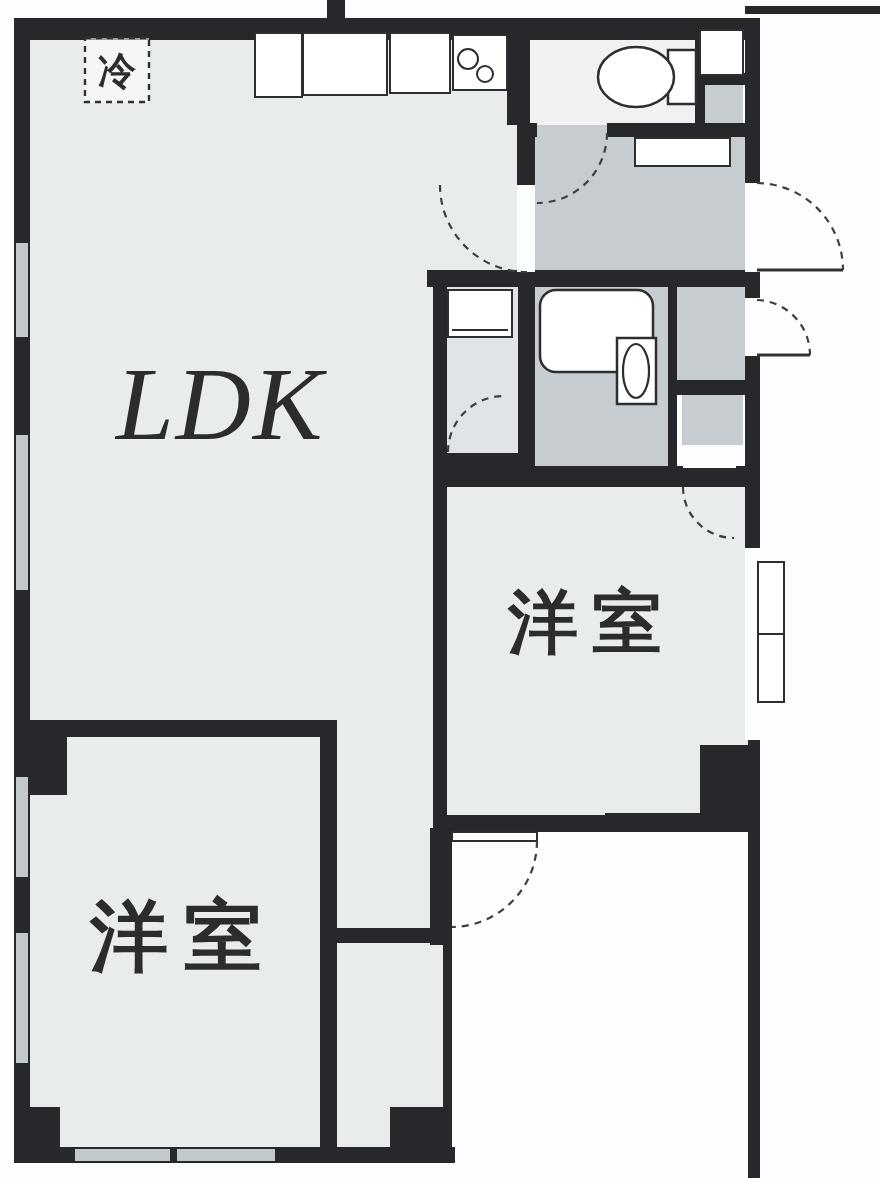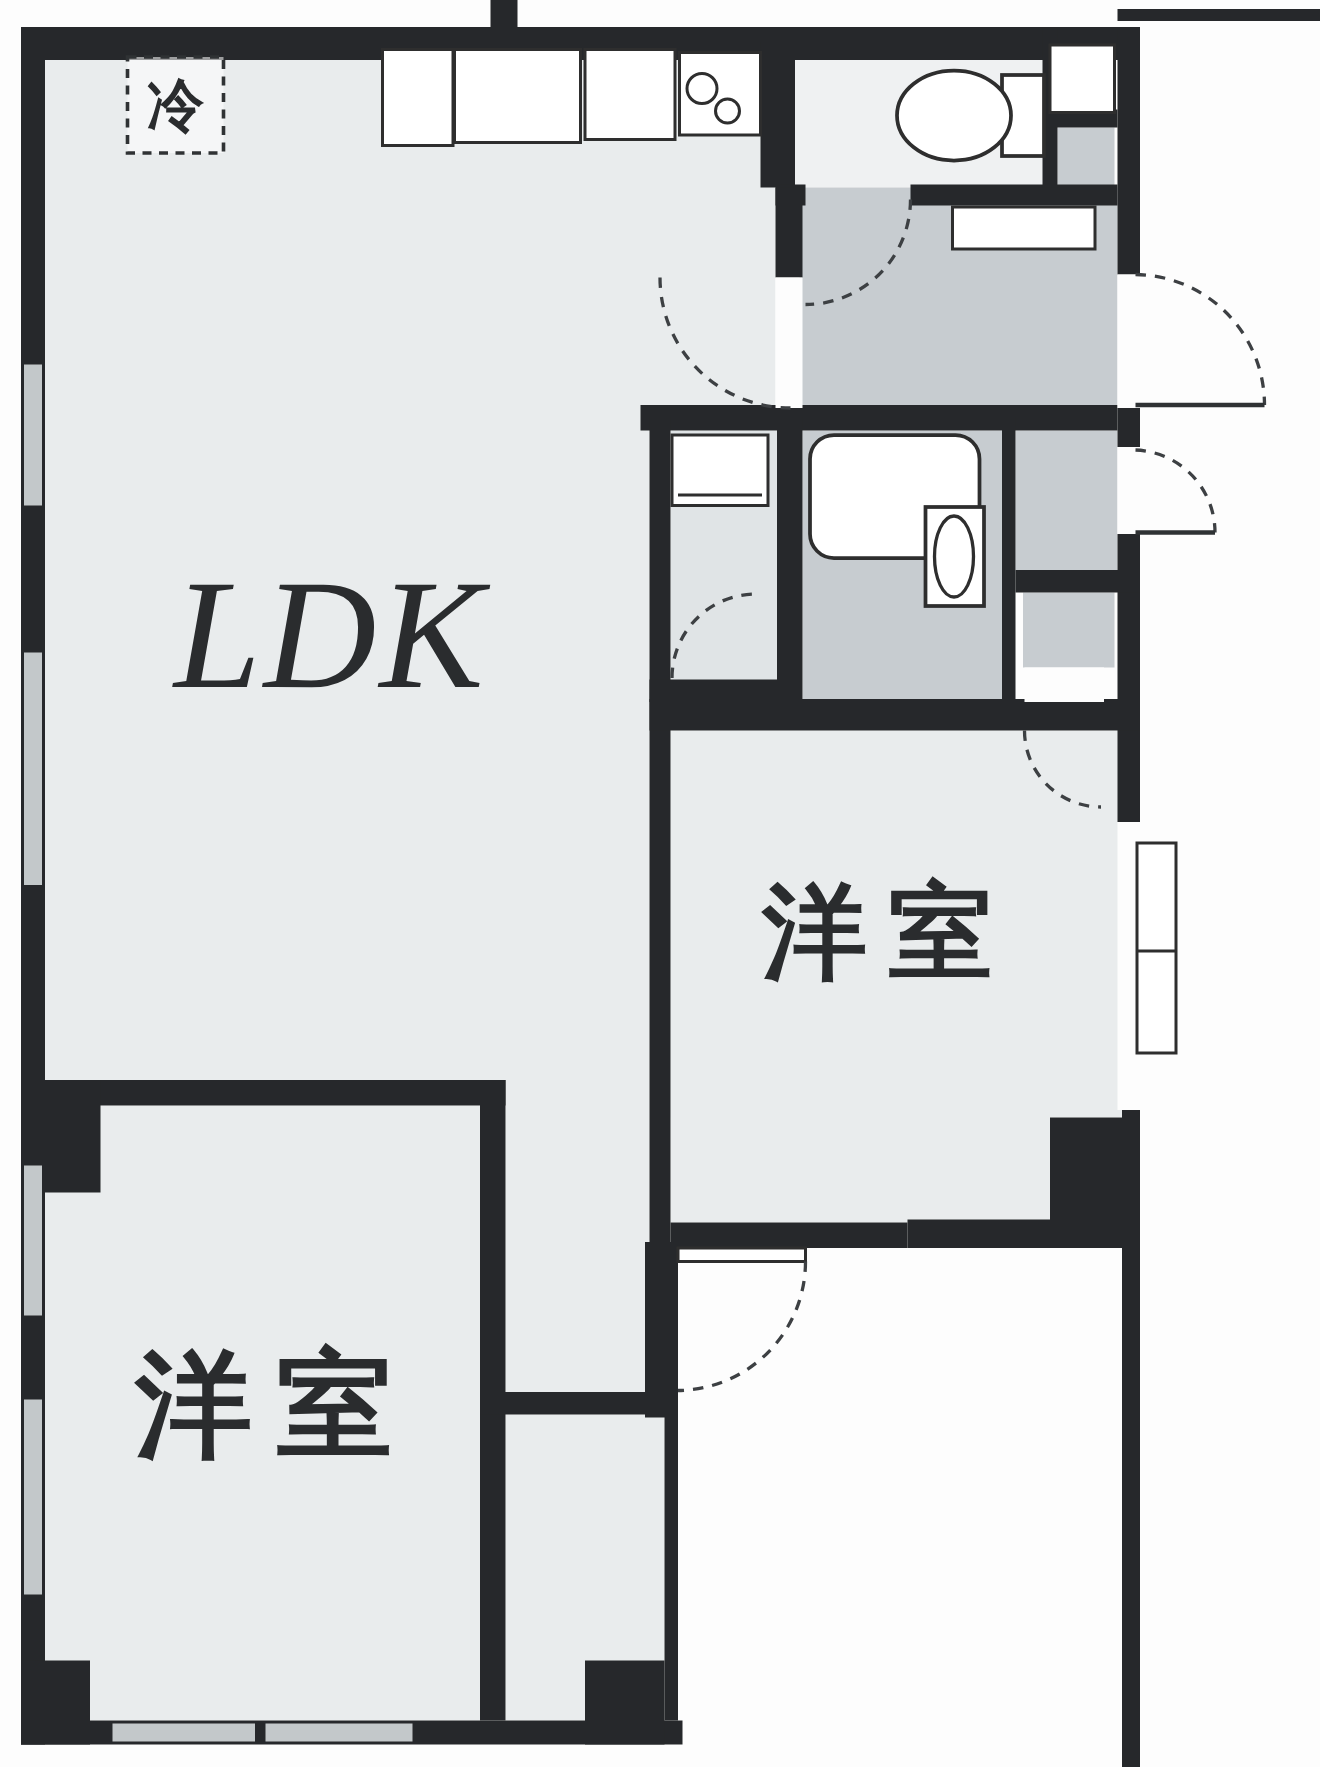--- a/index.html
+++ b/index.html
@@ -17,21 +17,21 @@
   .floor-toilet{fill:var(--toilet);}
   .floor-wash{fill:var(--wash);}
   .wall{fill:var(--wall);}
   .gap{fill:var(--outside);}
   .win{fill:var(--win);}
   .fixture{fill:#fff;stroke:var(--line);stroke-width:2.5;}
   .fixture-thin{fill:#fff;stroke:var(--line);stroke-width:2;}
   .arc{fill:none;stroke:#3d4043;stroke-width:2.2;stroke-dasharray:7 6;}
   .leaf{stroke:#2f3234;stroke-width:3;fill:none;}
   .label{position:absolute;color:#2a2c2e;line-height:1;white-space:nowrap;}
-  #ldk-label{left:116px;top:372px;font-size:104px;font-style:italic;letter-spacing:2px;}
+  #ldk-label{left:116px;top:352px;font-size:104px;font-style:italic;letter-spacing:2px;}
   #bedroom-bottom-label{left:64px;top:898px;width:240px;font-size:78px;letter-spacing:16px;font-weight:600;text-align:center;}
   #bedroom-right-label{left:482px;top:588px;width:220px;font-size:70px;letter-spacing:14px;font-weight:600;text-align:center;}
   #fridge-label{left:85px;top:40px;width:64px;height:62px;font-size:38px;font-weight:600;display:flex;align-items:center;justify-content:center;}
 </style>
 </head>
 <body>
 
 <div id="plan">
   <svg width="880" height="1178" viewBox="0 0 880 1178">
 

